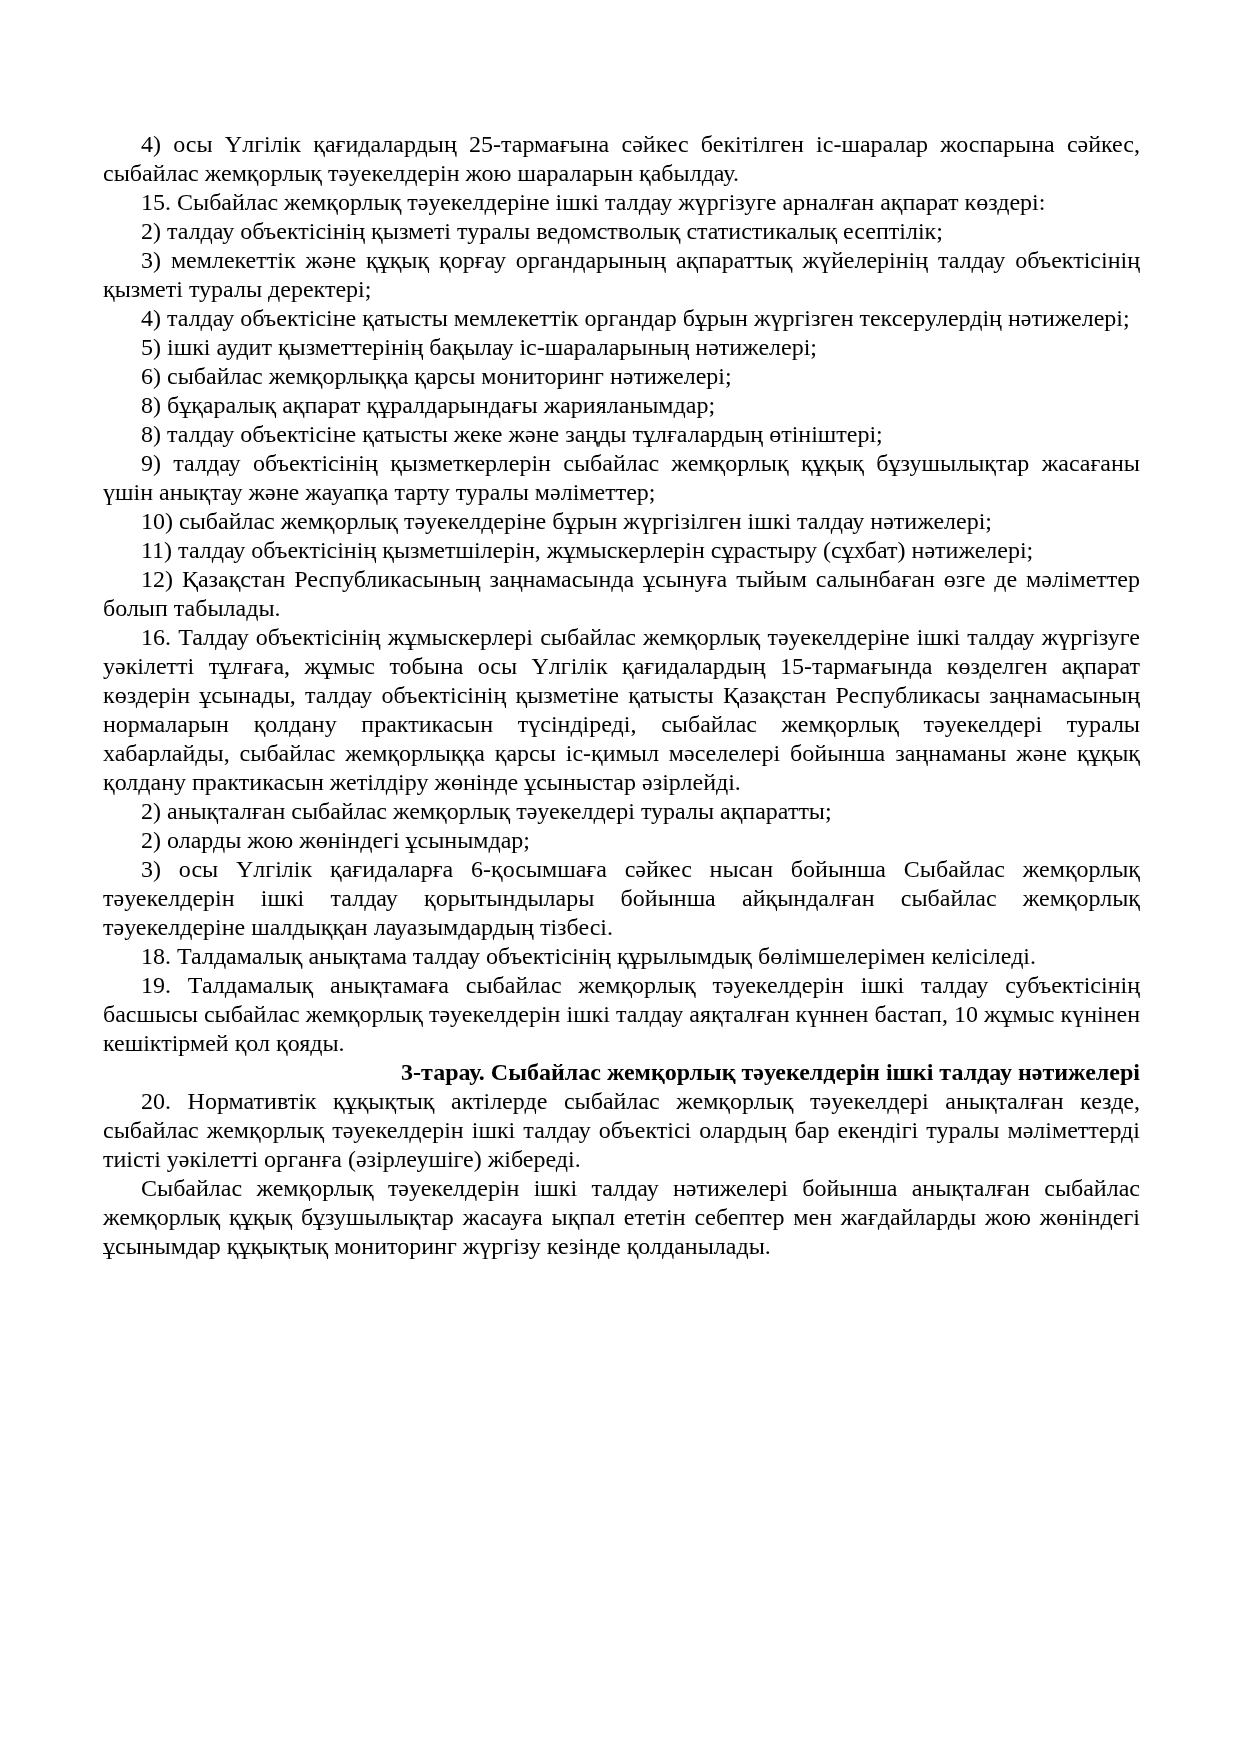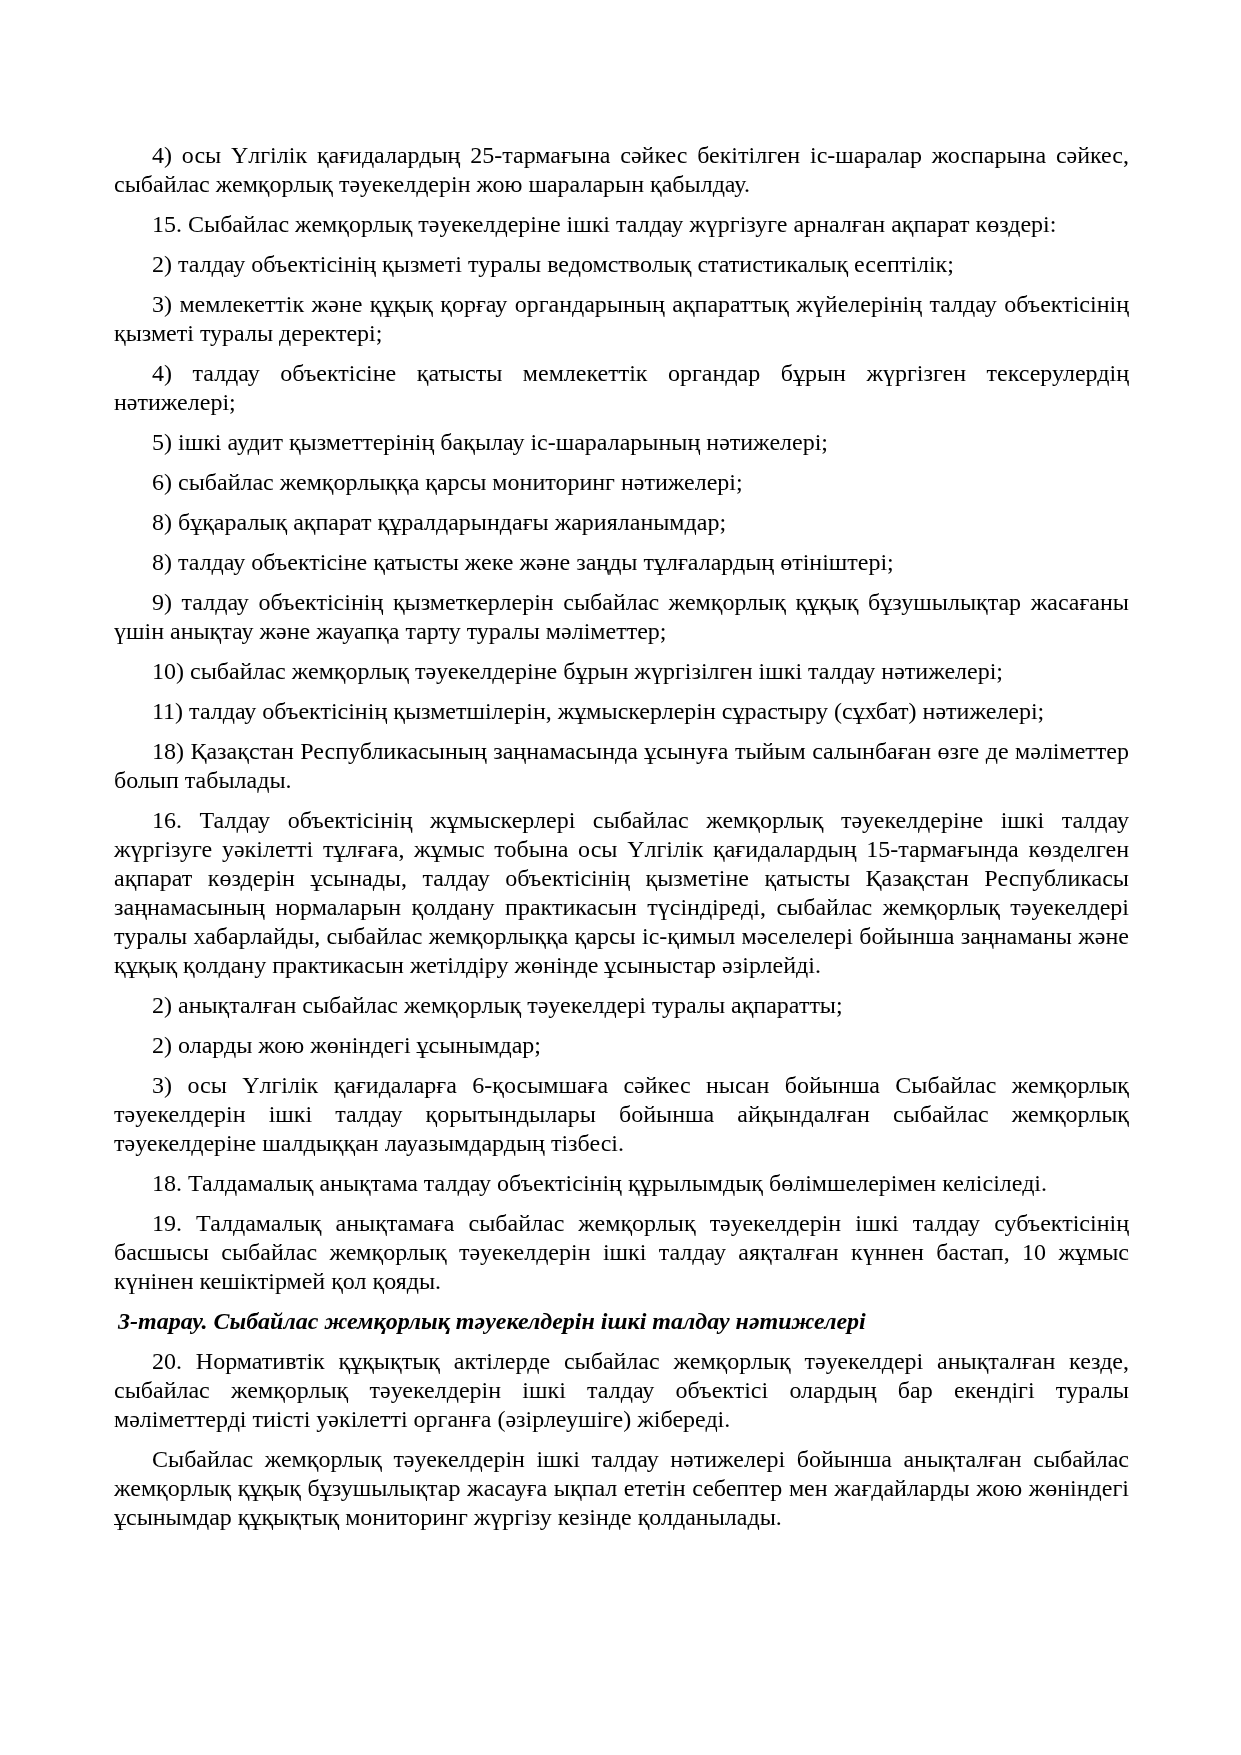--- a/index.html
+++ b/index.html
@@ -18,48 +18,47 @@
   .doc-page {
     position: absolute;
     top: 130px;
     left: 103px;
     width: 1037px;
     font-size: 24px;
     line-height: 29px;
     text-align: justify;
   }
   .doc-page p {
-    margin: 11px;
+    margin: 0;
     padding: 0;
     text-indent: 38px;
   }
   .doc-page p.heading {
     font-weight: bold;
     text-indent: 4px;
-    text-align: left;
-    font-style: italic;
+    text-align: right;
   }
 </style>
 </head>
 <body>
 
 <div class="doc-page">
   <p>4) осы Үлгілік қағидалардың 25-тармағына сәйкес бекітілген іс-шаралар жоспарына сәйкес, сыбайлас жемқорлық тәуекелдерін жою шараларын қабылдау.</p>
   <p>15. Сыбайлас жемқорлық тәуекелдеріне ішкі талдау жүргізуге арналған ақпарат көздері:</p>
   <p>2) талдау объектісінің қызметі туралы ведомстволық статистикалық есептілік;</p>
   <p>3) мемлекеттік және құқық қорғау органдарының ақпараттық жүйелерінің талдау объектісінің қызметі туралы деректері;</p>
   <p>4) талдау объектісіне қатысты мемлекеттік органдар бұрын жүргізген тексерулердің нәтижелері;</p>
   <p>5) ішкі аудит қызметтерінің бақылау іс-шараларының нәтижелері;</p>
   <p>6) сыбайлас жемқорлыққа қарсы мониторинг нәтижелері;</p>
   <p>8) бұқаралық ақпарат құралдарындағы жарияланымдар;</p>
   <p>8) талдау объектісіне қатысты жеке және заңды тұлғалардың өтініштері;</p>
   <p>9) талдау объектісінің қызметкерлерін сыбайлас жемқорлық құқық бұзушылықтар жасағаны үшін анықтау және жауапқа тарту туралы мәліметтер;</p>
   <p>10) сыбайлас жемқорлық тәуекелдеріне бұрын жүргізілген ішкі талдау нәтижелері;</p>
   <p>11) талдау объектісінің қызметшілерін, жұмыскерлерін сұрастыру (сұхбат) нәтижелері;</p>
-  <p>18) Қазақстан Республикасының заңнамасында ұсынуға тыйым салынбаған өзге де мәліметтер болып табылады.</p>
+  <p>12) Қазақстан Республикасының заңнамасында ұсынуға тыйым салынбаған өзге де мәліметтер болып табылады.</p>
   <p>16. Талдау объектісінің жұмыскерлері сыбайлас жемқорлық тәуекелдеріне ішкі талдау жүргізуге уәкілетті тұлғаға, жұмыс тобына осы Үлгілік қағидалардың 15-тармағында көзделген ақпарат көздерін ұсынады, талдау объектісінің қызметіне қатысты Қазақстан Республикасы заңнамасының нормаларын қолдану практикасын түсіндіреді, сыбайлас жемқорлық тәуекелдері туралы хабарлайды, сыбайлас жемқорлыққа қарсы іс-қимыл мәселелері бойынша заңнаманы және құқық қолдану практикасын жетілдіру жөнінде ұсыныстар әзірлейді.</p>
   <p>2) анықталған сыбайлас жемқорлық тәуекелдері туралы ақпаратты;</p>
   <p>2) оларды жою жөніндегі ұсынымдар;</p>
   <p>3) осы Үлгілік қағидаларға 6-қосымшаға сәйкес нысан бойынша Сыбайлас жемқорлық тәуекелдерін ішкі талдау қорытындылары бойынша айқындалған сыбайлас жемқорлық тәуекелдеріне шалдыққан лауазымдардың тізбесі.</p>
   <p>18. Талдамалық анықтама талдау объектісінің құрылымдық бөлімшелерімен келісіледі.</p>
   <p>19. Талдамалық анықтамаға сыбайлас жемқорлық тәуекелдерін ішкі талдау субъектісінің басшысы сыбайлас жемқорлық тәуекелдерін ішкі талдау аяқталған күннен бастап, 10 жұмыс күнінен кешіктірмей қол қояды.</p>
   <p class="heading">3-тарау. Сыбайлас жемқорлық тәуекелдерін ішкі талдау нәтижелері</p>
   <p>20. Нормативтік құқықтық актілерде сыбайлас жемқорлық тәуекелдері анықталған кезде, сыбайлас жемқорлық тәуекелдерін ішкі талдау объектісі олардың бар екендігі туралы мәліметтерді тиісті уәкілетті органға (әзірлеушіге) жібереді.</p>
   <p>Сыбайлас жемқорлық тәуекелдерін ішкі талдау нәтижелері бойынша анықталған сыбайлас жемқорлық құқық бұзушылықтар жасауға ықпал ететін себептер мен жағдайларды жою жөніндегі ұсынымдар құқықтық мониторинг жүргізу кезінде қолданылады.</p>
 </div>

